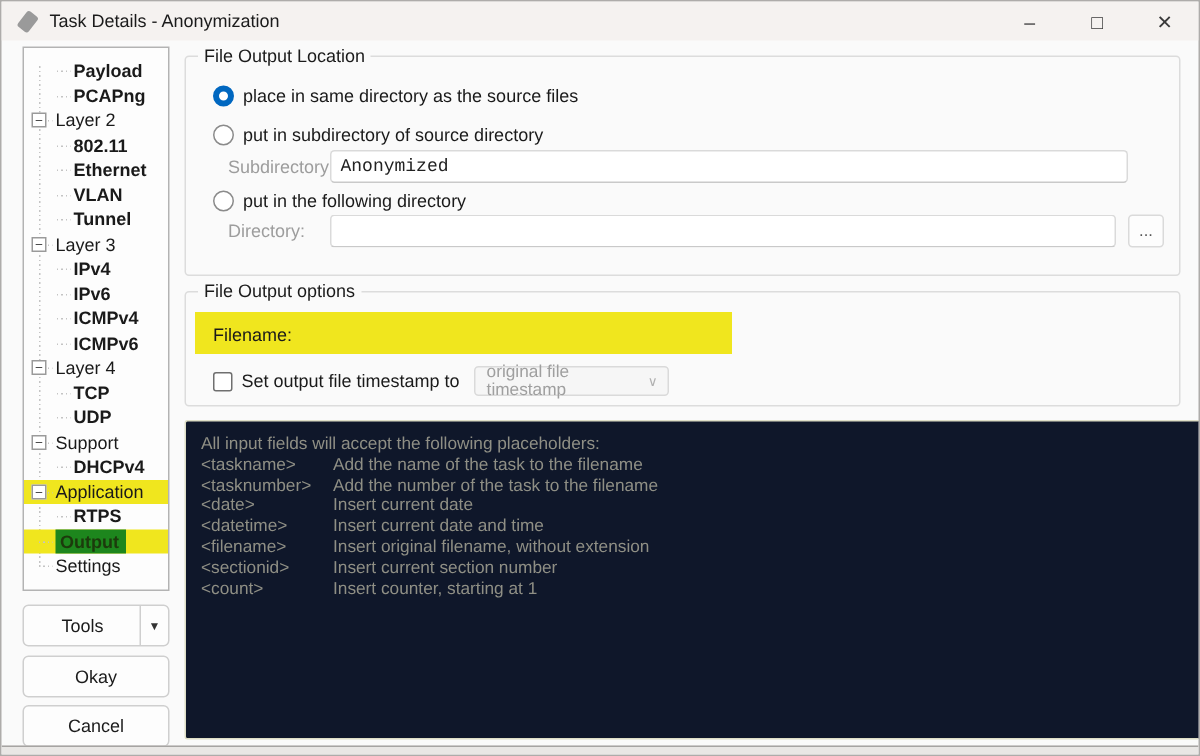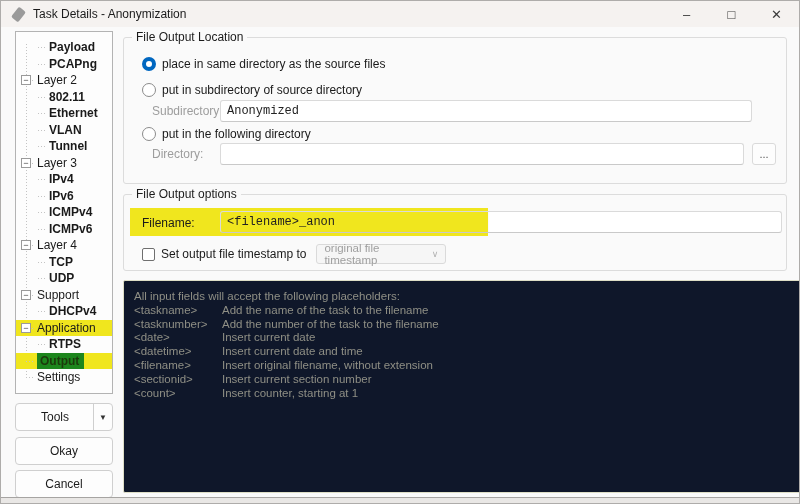--- a/index.html
+++ b/index.html
@@ -214,21 +214,20 @@
     <span class="gray-label" style="position:absolute; left:28px; top:109px;">Directory:</span>
     <input class="field" style="left: 96px; top: 105px; width: 524px;" value="">
     <div class="browse-btn" style="left:628px; top:105px;">...</div>
   </div>
 
   <div class="groupbox g-options">
     <span class="group-title">File Output options</span>
 
     <div class="hl-band"></div>
     <span class="f-label">Filename:</span>
-    <input class="field f-input" value="&lt;filename&gt;_anon" style="">
 
     <div class="opt-row" style="left:18px; top:49px;">
       <span class="checkbox"></span>
       <span>Set output file timestamp to</span>
       <div class="dropdown">
         <span>original file timestamp</span>
         <span class="chevron">∨</span>
       </div>
     </div>
   </div>

